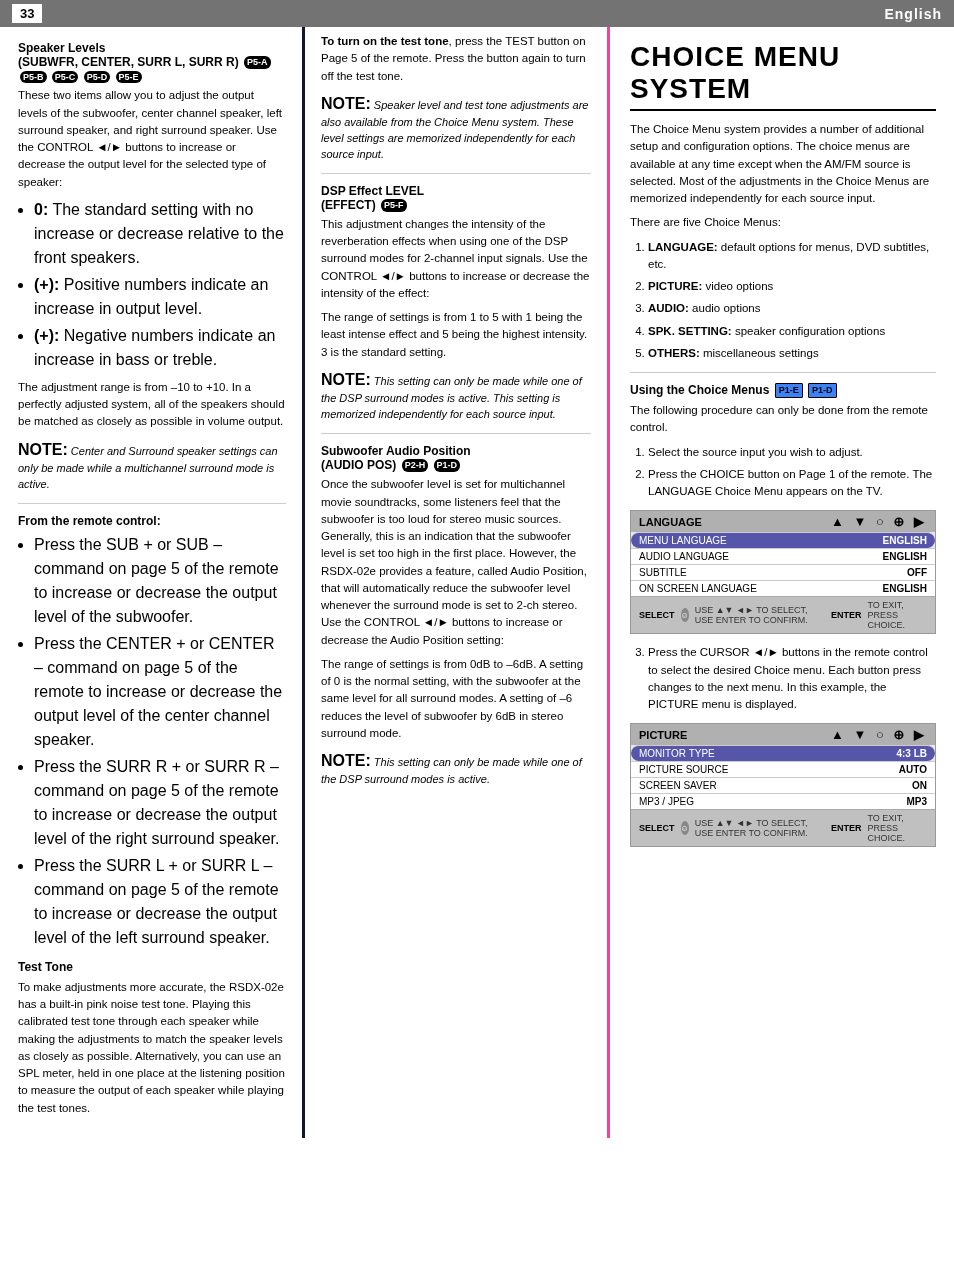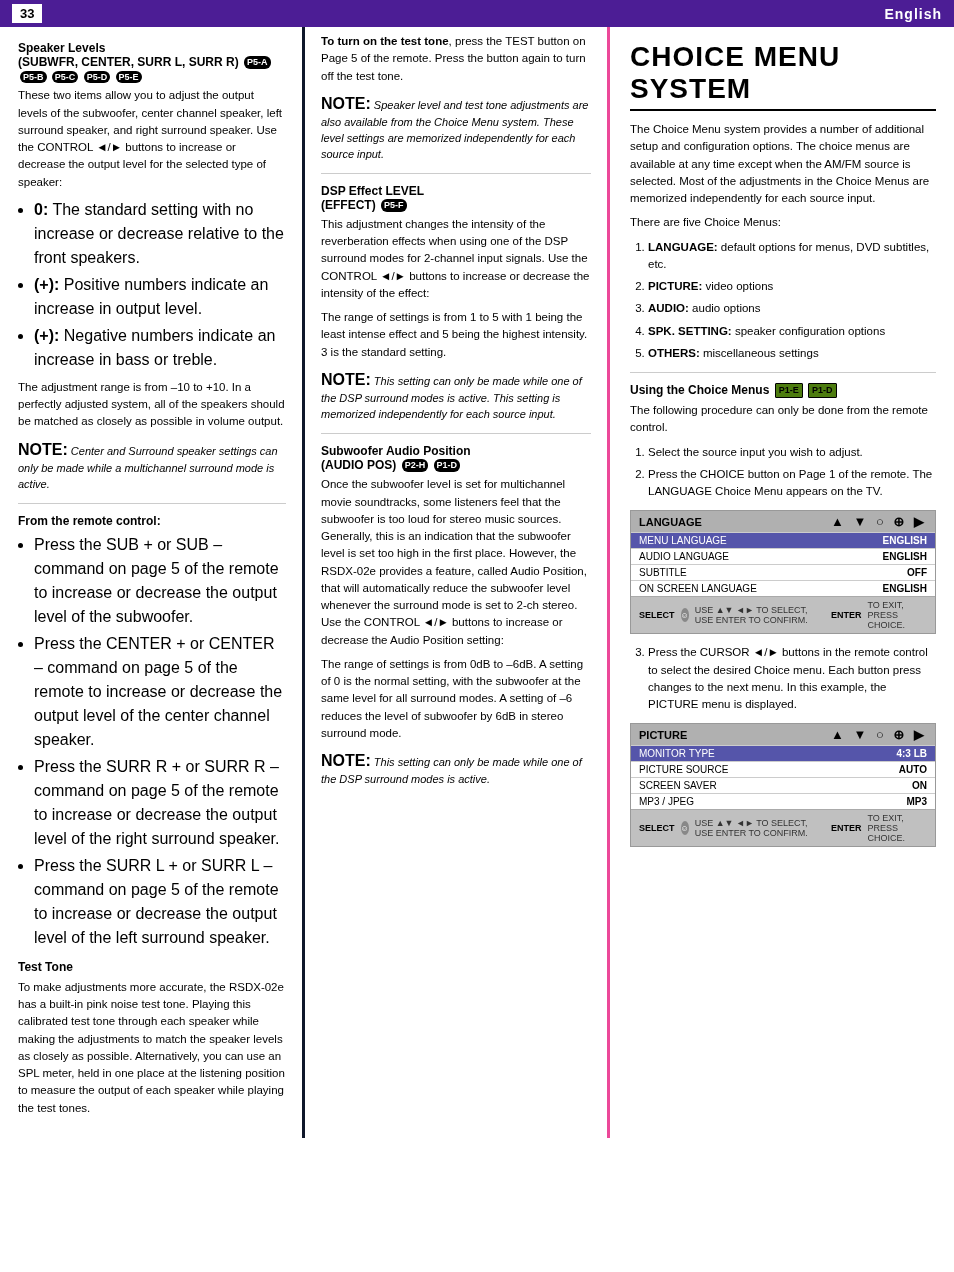--- a/index.html
+++ b/index.html
@@ -9,21 +9,21 @@
       background: #fff;
       color: #000;
       width: 954px;
       min-height: 1272px;
     }
 
     
     .header-bar {
       display: flex;
       align-items: center;
-      background: #4c1d95;
+      background: #737373;
       color: #fff;
       padding: 4px 12px;
       font-size: 13px;
       font-weight: bold;
       justify-content: space-between;
       text-align: center;
     }
     .header-page-num {
       background: #fff;
       color: #000;
@@ -116,21 +116,21 @@
       padding: 1px 3px;
       margin-left: 2px;
       border-radius: 6px;
       vertical-align: middle;
       line-height: 1.2;
     }
     .badge-outline {
       display: inline-block;
       border: 1px solid #000;
       color: #000;
-      background: #4d7c0f;
+      background: #3b82f6;
       font-size: 9px;
       font-weight: bold;
       padding: 1px 3px;
       margin-left: 2px;
       border-radius: 1px;
       vertical-align: middle;
       line-height: 1.2;
     }
 
     .sub-heading {
@@ -173,20 +173,21 @@
       display: flex;
       justify-content: space-between;
       align-items: center;
       padding: 2px 8px;
       background: #ffffff;
       border-top: 1px solid #ccc;
     }
     .choice-menu-row.selected {
       background: #5555aa;
       color: #fff;
+      border-radius: 8px;
     }
     .choice-menu-row .row-label {
       font-size: 10px;
       font-weight: normal;
     }
     .choice-menu-row .row-value {
       font-size: 10px;
       font-weight: bold;
     }
     .choice-menu-footer {

